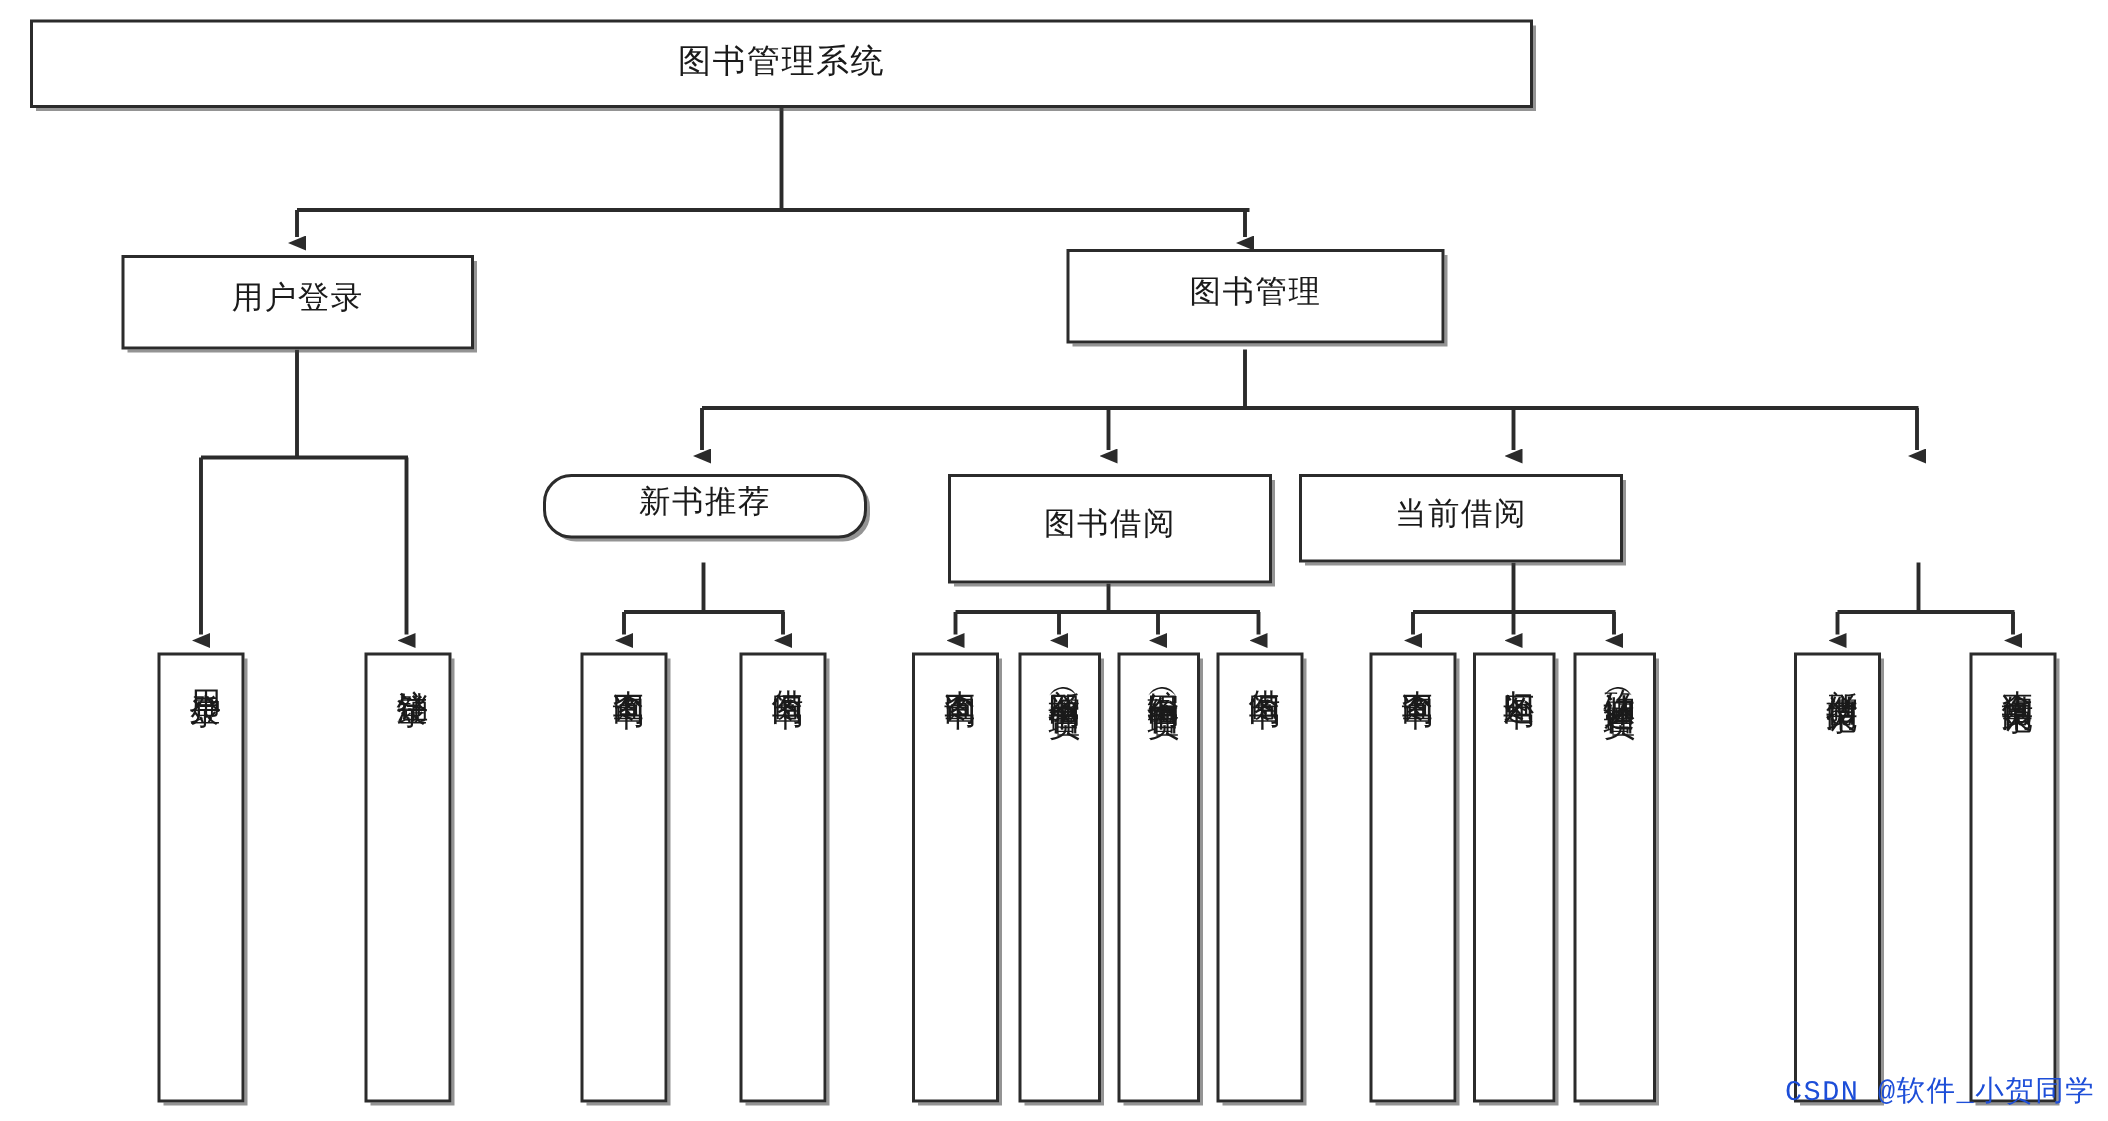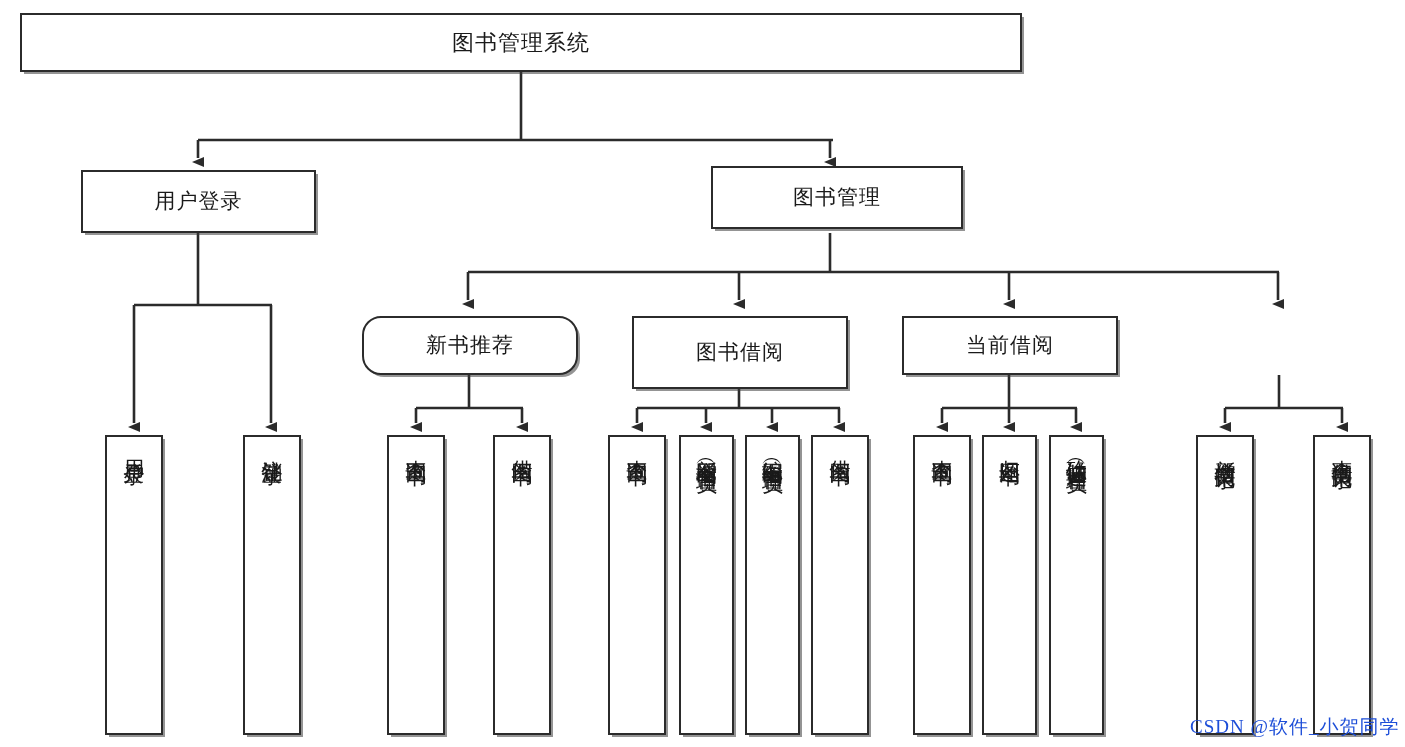--- a/index.html
+++ b/index.html
@@ -5,21 +5,21 @@
   html, body {
     margin: 0;
     padding: 0;
     background: #ffffff;
   }
   #canvas {
     position: relative;
     width: 1405px;
     height: 747px;
     background: #ffffff;
-    font-family: Liberation Serif, serif;
+    font-family: Liberation Mono, monospace;
     overflow: hidden;
   }
   svg#edges {
     position: absolute;
     left: 0;
     top: 0;
     width: 1405px;
     height: 747px;
     pointer-events: none;
   }
@@ -129,27 +129,27 @@
     <span class="label">图书管理系统</span>
   </div>
 
   <div class="node h" style="left:81px; top:170px; width:235px; height:63px;">
     <span class="label">用户登录</span>
   </div>
   <div class="node h" style="left:711px; top:166px; width:252px; height:63px;">
     <span class="label">图书管理</span>
   </div>
 
-  <div class="node h" style="left:362px; top:316px; width:216px; height:59px;border-radius:19px;">
+  <div class="node h" style="left:362px; top:316px; width:216px; height:43px;border-radius:19px;">
     <span class="label">新书推荐</span>
   </div>
   <div class="node h" style="left:632px; top:316px; width:216px; height:73px;">
     <span class="label">图书借阅</span>
   </div>
-  <div class="node h" style="left:902px; top:316px; width:216px; height:59px;">
+  <div class="node h" style="left:866px; top:316px; width:216px; height:59px;">
     <span class="label">当前借阅</span>
   </div>
 
   <div class="node v" style="left:105px; top:435px; width:58px; height:300px;">
     <span class="label">用户登录</span>
   </div>
   <div class="node v" style="left:243px; top:435px; width:58px; height:300px;">
     <span class="label">注销登录</span>
   </div>
 

